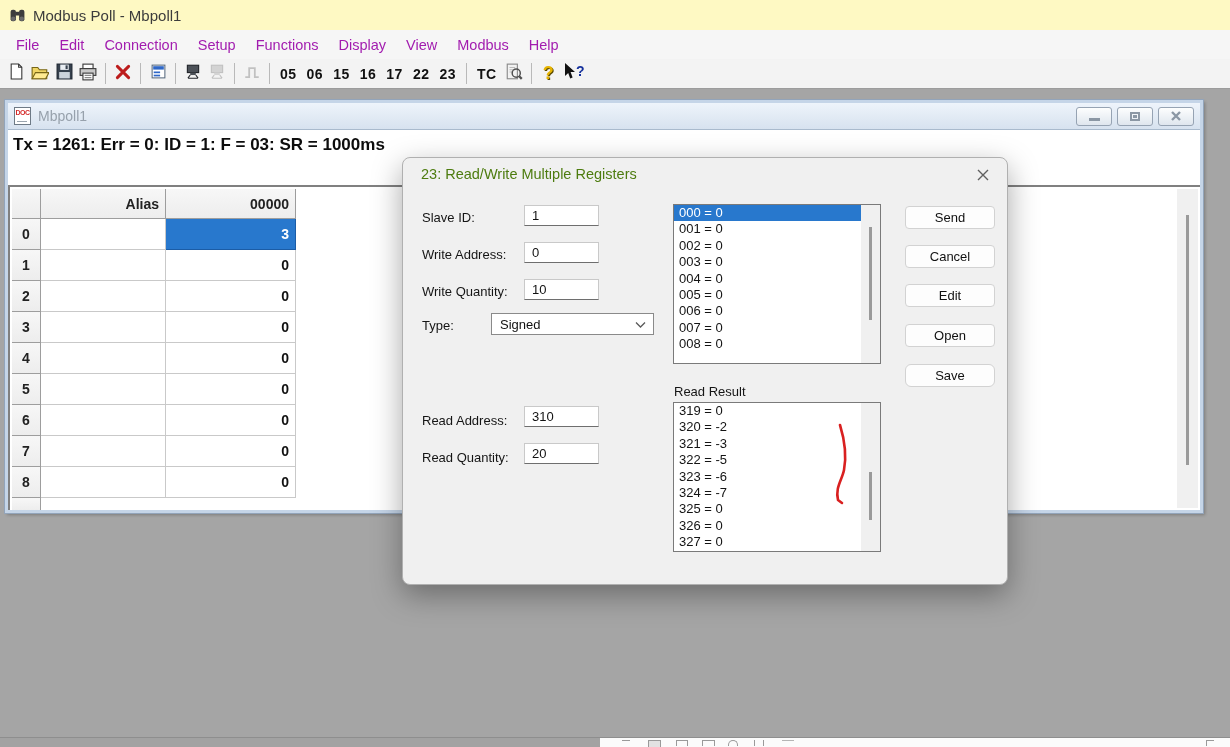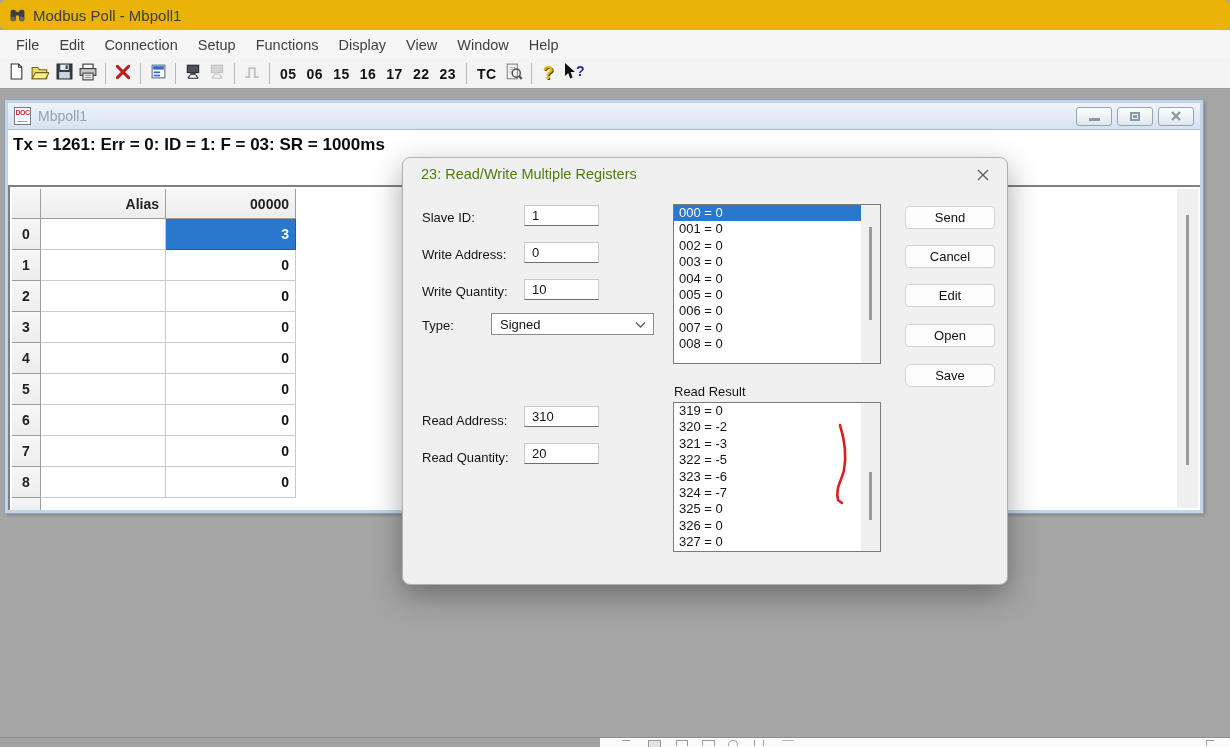--- a/index.html
+++ b/index.html
@@ -2,24 +2,24 @@
 <html><head>
 <meta charset="utf-8">
 <style>
   * { margin:0; padding:0; box-sizing:border-box; }
   html,body { width:1230px; height:747px; overflow:hidden; }
   body { font-family:"Liberation Sans", sans-serif; -webkit-font-smoothing:antialiased; }
   .abs { position:absolute; }
   #root { position:relative; width:1230px; height:747px; background:#a5a5a5; }
 
   
-  #titlebar { left:0; top:0; width:1230px; height:30px; background:#eab308; display:flex; align-items:center; padding-left:9px;border-radius:6px; }
+  #titlebar { left:0; top:0; width:1230px; height:30px; background:#fef9c3; display:flex; align-items:center; padding-left:9px; }
   #titlebar .title { font-size:15px; color:#3c3c3c; margin-left:7px; }
   #menubar { left:0; top:30px; width:1230px; height:29px; background:#f6f6f6; display:flex; align-items:center; padding-left:6px; }
-  .menu-item { font-size:14.5px; color:#404040; padding:4px 10px; }
+  .menu-item { font-size:14.5px; color:#a21caf; padding:4px 10px; }
   #toolbar { left:0; top:59px; width:1230px; height:30px; background:#f3f3f3; border-bottom:1px solid #9c9c9c; display:flex; align-items:center; padding-left:4px;text-align:center; }
   .tb-btn { width:24px; height:24px; display:flex; align-items:center; justify-content:center; }
   .tb-sep { width:1px; height:21px; background:#b9b9b9; margin:0 5px; }
   .tb-num { font-size:14px; font-weight:700; color:#111; padding:0 5px; letter-spacing:0.5px; }
   .disabled { opacity:0.55; filter:grayscale(1); }
   .q-help { color:#e7b400; font-weight:800; font-size:18px; text-shadow:1px 1px 0 #5a4a00; padding:0 6px; }
 
   
   #child { left:5px; top:100px; width:1198px; height:413px; background:#fff; border:3px solid #c5d5e8; outline:1px solid #92a4ba; box-shadow:2px 2px 3px rgba(0,0,0,0.25); }
   #child-titlebar { position:absolute; left:0; top:0; width:100%; height:27px; background:linear-gradient(#eef4fb,#d7e2ef); border-bottom:1px solid #a9bacd; display:flex; align-items:center; padding-left:6px; }
@@ -83,21 +83,21 @@
   </div>
 
   <div class="abs" id="menubar">
     <span class="menu-item">File</span>
     <span class="menu-item">Edit</span>
     <span class="menu-item">Connection</span>
     <span class="menu-item">Setup</span>
     <span class="menu-item">Functions</span>
     <span class="menu-item">Display</span>
     <span class="menu-item">View</span>
-    <span class="menu-item">Window</span>
+    <span class="menu-item">Modbus</span>
     <span class="menu-item">Help</span>
   </div>
 
   <div class="abs" id="toolbar">
     <span class="tb-btn">
         <span><svg width="17" height="17" viewBox="0 0 16 16">
             <path d="M3 1 h7 l3 3 v11 H3 z" fill="#fff" stroke="#333"></path>
             <path d="M10 1 v3 h3" fill="none" stroke="#333"></path>
           </svg></span>
       </span>

